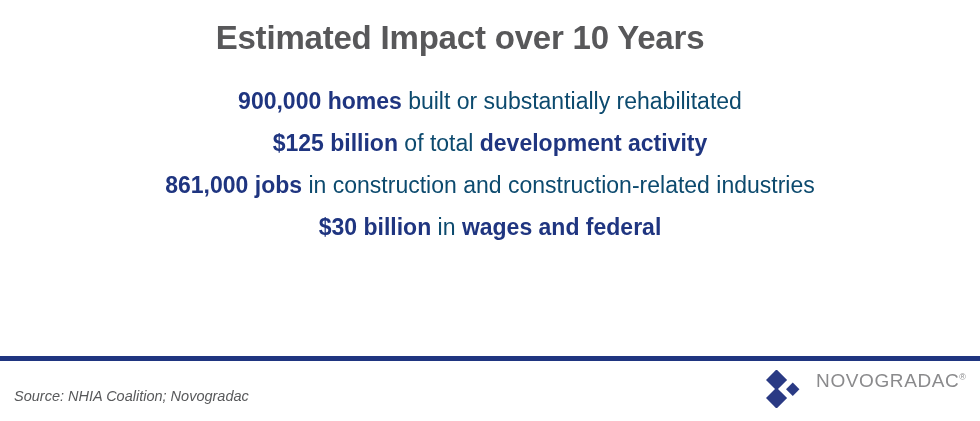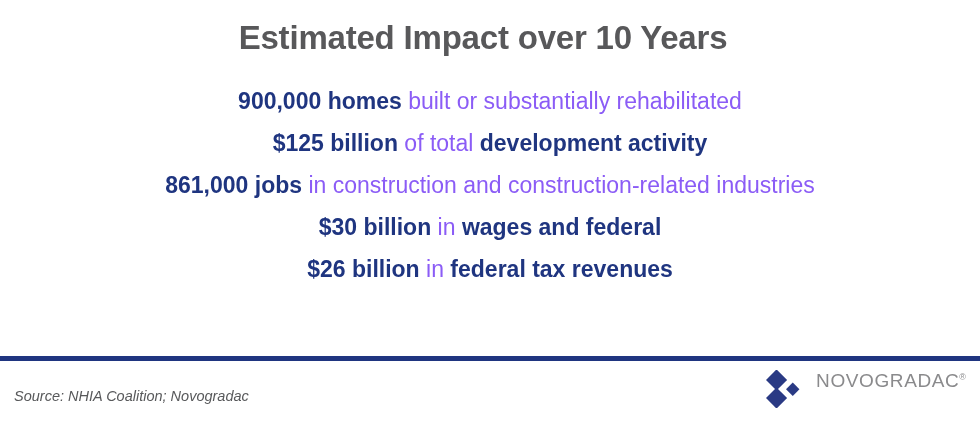--- a/index.html
+++ b/index.html
@@ -28,21 +28,20 @@
     top: 18px;
     left: 0;
     width: 920px;
     text-align: center;
     font-size: 33px;
     font-weight: bold;
     color: #58585a;
     letter-spacing: -0.2px;
     line-height: 40px;
     white-space: nowrap;
-    margin-left: 23px;
   }
 
   
   .stats {
     position: absolute;
     top: 80px;
     left: 0;
     width: 980px;
   }
   .stat-line {
@@ -55,21 +54,21 @@
   }
   .seg {
     display: inline;
   }
   .seg-strong {
     font-weight: bold;
     color: #1f3580;
   }
   .seg-plain {
     font-weight: normal;
-    color: #8b5cf6;
+    color: #0c4a6e;
   }
 
   
   .rule {
     position: absolute;
     left: 0;
     top: 356px;
     width: 980px;
     height: 5px;
     background: #1f3580;
@@ -119,21 +118,20 @@
 
 <div class="infographic">
 
   <div class="title">Estimated Impact over 10 Years</div>
 
   <div class="stats">
       <div class="stat-line"><span class="seg seg-strong">900,000 homes</span><span class="seg seg-plain"> built or substantially rehabilitated</span></div>
       <div class="stat-line"><span class="seg seg-strong">$125 billion</span><span class="seg seg-plain"> of total </span><span class="seg seg-strong">development activity</span></div>
       <div class="stat-line"><span class="seg seg-strong">861,000 jobs</span><span class="seg seg-plain"> in construction and construction-related industries</span></div>
       <div class="stat-line"><span class="seg seg-strong">$30 billion</span><span class="seg seg-plain"> in </span><span class="seg seg-strong">wages and federal</span></div>
-      <div class="stat-line"><span class="seg seg-strong">$26 billion</span><span class="seg seg-plain"> in </span><span class="seg seg-strong">federal tax revenues</span></div>
     </div>
 
   <div class="rule"></div>
 
   <div class="source">Source: NHIA Coalition; Novogradac</div>
 
   <div class="logo">
     <svg class="logo-mark" viewBox="0 0 42 38">
       <rect x="3" y="2.5" width="15" height="15" transform="rotate(45 10.5 10)" fill="#2a3a84"></rect>
       <rect x="3" y="20.5" width="15" height="15" transform="rotate(45 10.5 28)" fill="#2a3a84"></rect>

